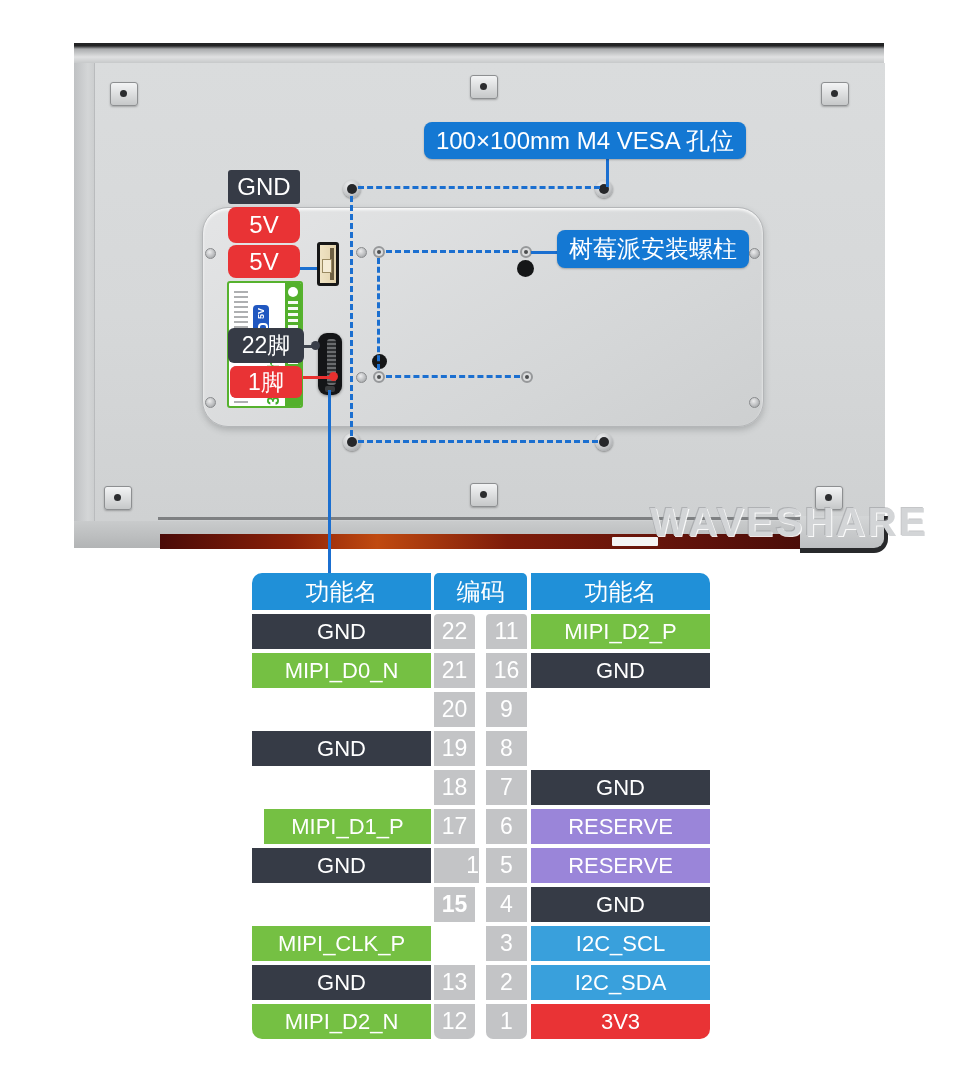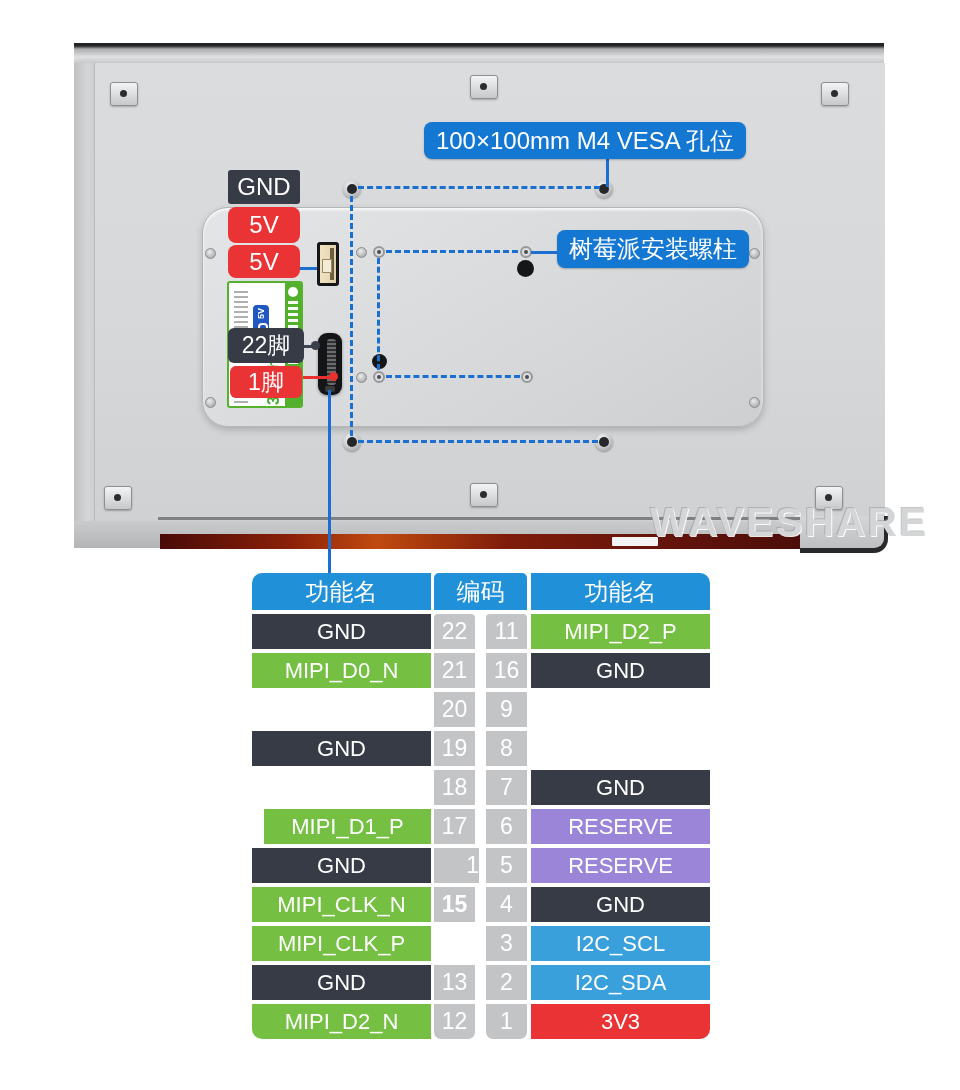--- a/index.html
+++ b/index.html
@@ -226,21 +226,20 @@
       <div class="cell c-gray" style="grid-area: 6 / 5;">7</div>
       <div class="cell c-dark" style="grid-area: 6 / 7;">GND</div>
       <div class="cell c-green" style="grid-area: 7 / 1; margin-left: 12px;">MIPI_D1_P</div>
       <div class="cell c-gray" style="grid-area: 7 / 3;">17</div>
       <div class="cell c-gray" style="grid-area: 7 / 5;">6</div>
       <div class="cell c-purple" style="grid-area: 7 / 7;">RESERVE</div>
       <div class="cell c-dark" style="grid-area: 8 / 1;">GND</div>
       <div class="cell c-gray" style="grid-area: 8 / 3; padding-left: 45px;">16</div>
       <div class="cell c-gray" style="grid-area: 8 / 5;">5</div>
       <div class="cell c-purple" style="grid-area: 8 / 7;">RESERVE</div>
-      <div class="cell c-green" style="grid-area: 9 / 1;">MIPI_CLK_N</div>
       <div class="cell c-gray" style="grid-area: 9 / 3; font-weight: bold;">15</div>
       <div class="cell c-gray" style="grid-area: 9 / 5;">4</div>
       <div class="cell c-dark" style="grid-area: 9 / 7;">GND</div>
       <div class="cell c-green" style="grid-area: 10 / 1;">MIPI_CLK_P</div>
       <div class="cell c-gray" style="grid-area: 10 / 3; margin-left: 46px;">14</div>
       <div class="cell c-gray" style="grid-area: 10 / 5;">3</div>
       <div class="cell c-blue" style="grid-area: 10 / 7;">I2C_SCL</div>
       <div class="cell c-dark" style="grid-area: 11 / 1;">GND</div>
       <div class="cell c-gray" style="grid-area: 11 / 3;">13</div>
       <div class="cell c-gray" style="grid-area: 11 / 5;">2</div>

